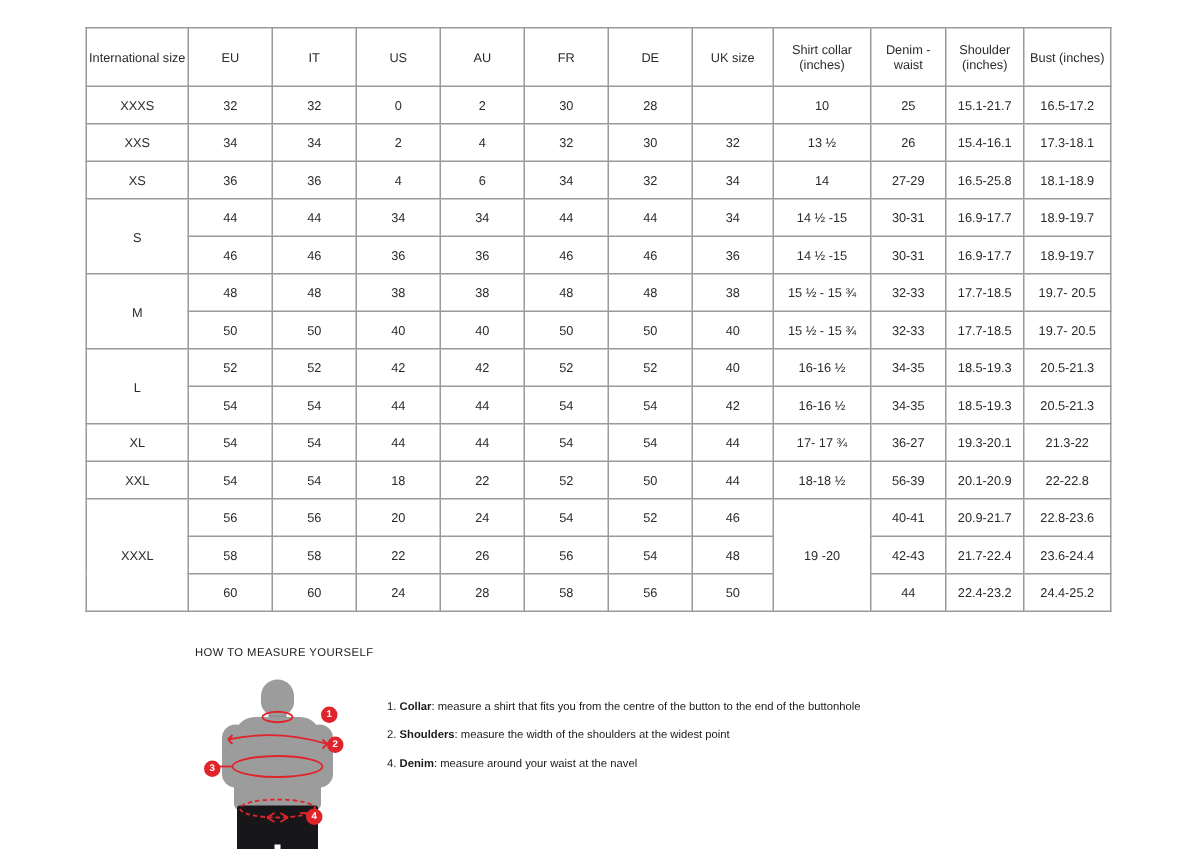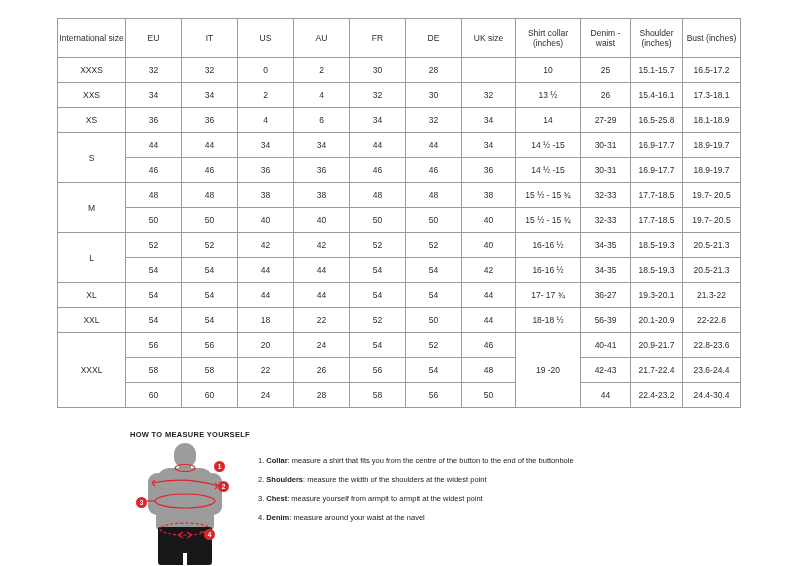--- a/index.html
+++ b/index.html
@@ -54,24 +54,24 @@
   .col-11 { width: 58px; }
 
   #measure-section {
     position: absolute;
     left: 130px;
     top: 430px;
     width: 640px;
   }
   #measure-title {
     font-size: 7.5px;
-    font-weight: bold;
+    font-weight: normal;
     letter-spacing: 0.3px;
     color: #1a1a1a;
-    margin-bottom: 2px;
+    margin-bottom: 12px;
   }
   #measure-body {
     display: flex;
     align-items: flex-start;
   }
   #figure-wrap {
     position: relative;
     width: 110px;
     height: 125px;
     flex: 0 0 110px;
@@ -196,21 +196,21 @@
         <td class="group-label" rowspan="1">XXXS</td>
         <td>32</td>
         <td>32</td>
         <td>0</td>
         <td>2</td>
         <td>30</td>
         <td>28</td>
         <td></td>
         <td>10</td>
         <td>25</td>
-        <td>15.1-15.7</td>
+        <td>15.1-21.7</td>
         <td>16.5-17.2</td>
       </tr>
       <tr>
         <td class="group-label" rowspan="1">XXS</td>
         <td>34</td>
         <td>34</td>
         <td>2</td>
         <td>4</td>
         <td>32</td>
         <td>30</td>
@@ -372,21 +372,21 @@
       <tr>
         <td>60</td>
         <td>60</td>
         <td>24</td>
         <td>28</td>
         <td>58</td>
         <td>56</td>
         <td>50</td>
         <td>44</td>
         <td>22.4-23.2</td>
-        <td>24.4-30.4</td>
+        <td>24.4-25.2</td>
       </tr>
     </tbody>
 </table>
 
 <div id="measure-section">
   <div id="measure-title">HOW TO MEASURE YOURSELF</div>
   <div id="measure-body">
     <div id="figure-wrap">
       <div class="fig-shoulder-l"></div>
       <div class="fig-shoulder-r"></div>
@@ -408,17 +408,16 @@
         <path d="M70 91 L80 91" fill="none" stroke="#e0242b" stroke-width="1.2"></path>
       </svg>
       <div class="num-badge" id="badge-1">1</div>
       <div class="num-badge" id="badge-2">2</div>
       <div class="num-badge" id="badge-3">3</div>
       <div class="num-badge" id="badge-4">4</div>
     </div>
     <div id="instructions">
         <div class="instruction"><span>1. </span><b>Collar</b><span>: measure a shirt that fits you from the centre of the button to the end of the buttonhole</span></div>
         <div class="instruction"><span>2. </span><b>Shoulders</b><span>: measure the width of the shoulders at the widest point</span></div>
-        <div class="instruction"><span>3. </span><b>Chest</b><span>: measure yourself from armpit to armpit at the widest point</span></div>
         <div class="instruction"><span>4. </span><b>Denim</b><span>: measure around your waist at the navel</span></div>
       </div>
   </div>
 </div>
 
 </body></html>

